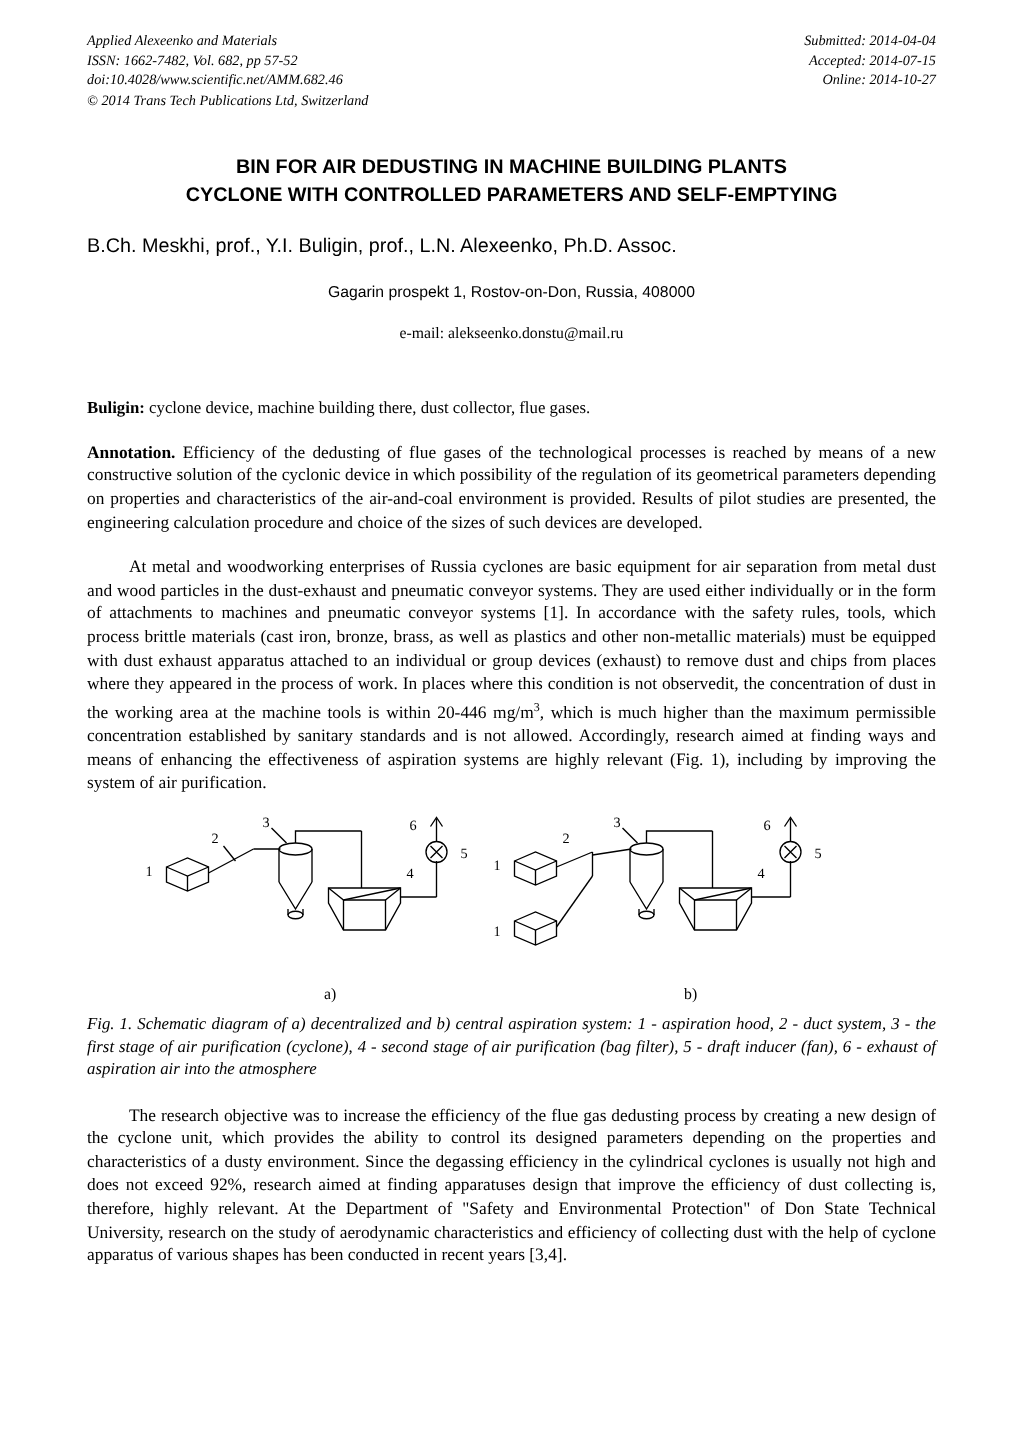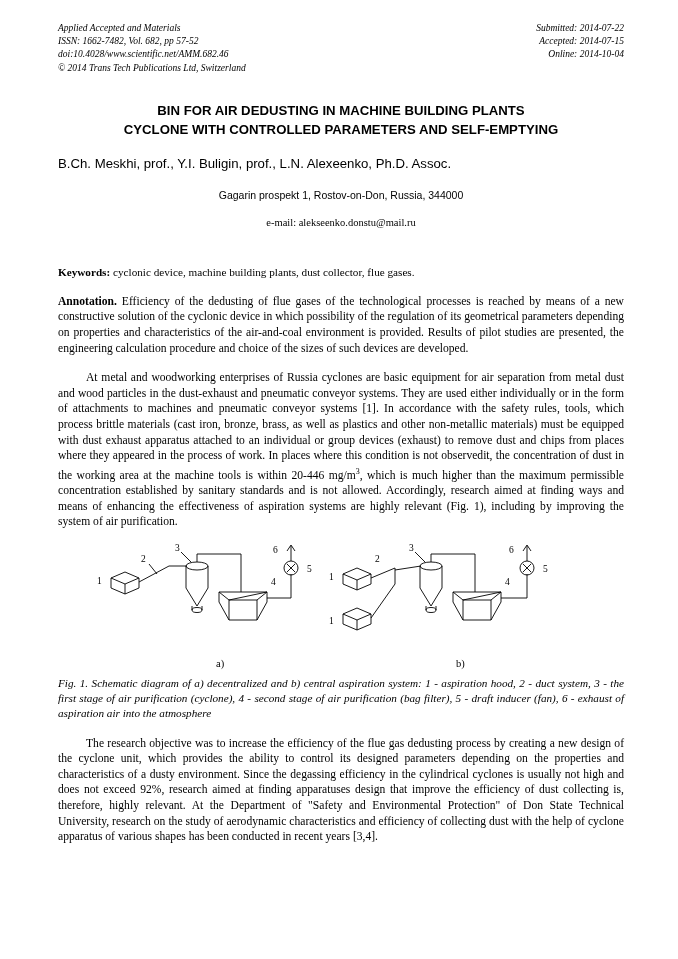--- a/index.html
+++ b/index.html
@@ -110,43 +110,43 @@
   }
 </style>
 </head>
 <body>
 
 <div class="page">
   <div class="inner">
 
     <div class="hdr">
       <div class="hdr-left">
-        <div>Applied Accepted and Materials</div>
+        <div>Applied Alexeenko and Materials</div>
         <div>ISSN: 1662-7482, Vol. 682, pp 57-52</div>
         <div>doi:10.4028/www.scientific.net/AMM.682.46</div>
         <div>© 2014 Trans Tech Publications Ltd, Switzerland</div>
       </div>
       <div class="hdr-right">
-        <div>Submitted: 2014-07-22</div>
+        <div>Submitted: 2014-04-04</div>
         <div>Accepted: 2014-07-15</div>
-        <div>Online: 2014-10-04</div>
+        <div>Online: 2014-10-27</div>
       </div>
     </div>
 
     <div class="title">
       <div>BIN FOR AIR DEDUSTING  IN MACHINE BUILDING PLANTS</div>
       <div>CYCLONE WITH CONTROLLED PARAMETERS AND SELF-EMPTYING</div>
     </div>
 
     <div class="authors">B.Ch. Meskhi, prof., Y.I. Buligin, prof., L.N. Alexeenko, Ph.D. Assoc.</div>
-    <div class="affil">Gagarin prospekt 1, Rostov-on-Don, Russia, 344000</div>
+    <div class="affil">Gagarin prospekt 1, Rostov-on-Don, Russia, 408000</div>
     <div class="email">e-mail: alekseenko.donstu@mail.ru</div>
 
     <div class="keywords">
-      <b>Keywords:</b><span> cyclonic device, machine building plants, dust collector, flue gases.</span>
+      <b>Buligin:</b><span> cyclone device, machine building there, dust collector, flue gases.</span>
     </div>
 
     <div class="annot">
       <b>Annotation.</b><span> Efficiency of the dedusting of flue gases of the technological processes is reached by means of a new constructive solution of the cyclonic device in which possibility of the regulation of its geometrical parameters depending on properties and characteristics of the air-and-coal environment is provided. Results of pilot studies are presented, the engineering calculation procedure and choice of the sizes of such devices are developed.</span>
     </div>
 
     <div class="para">
       <span>At metal and woodworking enterprises of Russia cyclones are basic equipment for air separation from metal dust and wood particles in the dust-exhaust and pneumatic conveyor systems. They are used either individually or in the form of attachments to machines and pneumatic conveyor systems [1]. In accordance with the safety rules, tools, which process brittle materials (cast iron, bronze, brass, as well as plastics and other non-metallic materials) must be equipped with  dust exhaust apparatus attached to an individual or group devices (exhaust) to remove dust and chips from places where they appeared in the process of work. In places where this condition is not observedit, the concentration of dust in the working area at the machine tools is within 20-446 mg/m</span><sup>3</sup><span>, which is much higher than the maximum permissible concentration established by sanitary standards and is not allowed. Accordingly, research aimed at finding ways and means of enhancing the effectiveness of aspiration systems are highly relevant (Fig. 1), including by improving the system of air purification.</span>
     </div>
 

